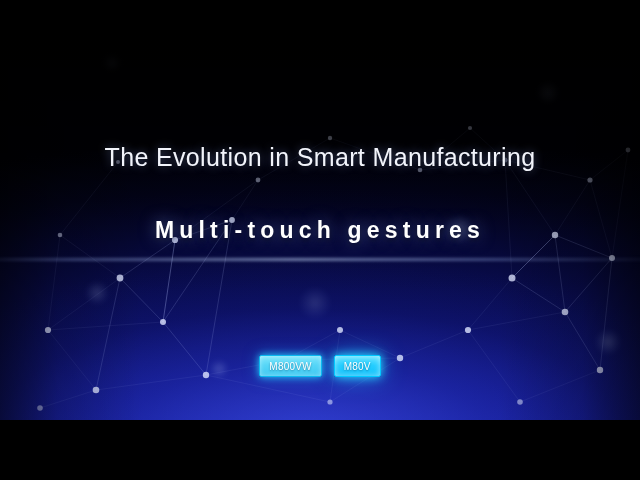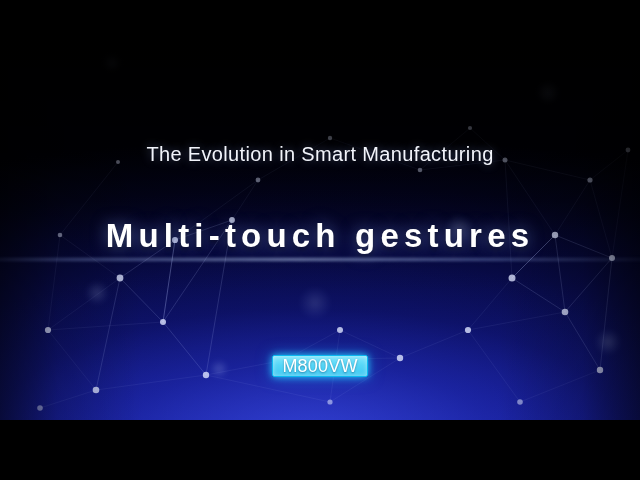--- a/index.html
+++ b/index.html
@@ -98,49 +98,49 @@
     filter:blur(2.5px);
   }
 
   
   #text-block {
     position:absolute; left:0; top:0; width:640px;
     text-align:center; z-index:20;
   }
   #subtitle {
     position:absolute; left:0; top:113px; width:640px;
-    font-size:20px; font-weight:400;
+    font-size:25px; font-weight:400;
     letter-spacing:0.35px;
     color:#f2f4fb;
     text-shadow:0 0 10px rgba(150,175,255,0.45), 0 1px 3px rgba(0,0,0,0.7);
     white-space:nowrap;
   }
   #headline {
     position:absolute; left:0; top:187px; width:640px;
-    font-size:33px; font-weight:700;
+    font-size:23px; font-weight:700;
     letter-spacing:5.2px;
     color:#ffffff;
     text-shadow:0 0 16px rgba(140,170,255,0.55), 0 2px 5px rgba(0,0,0,0.6);
     white-space:nowrap;
   }
 
   
   #badge-row {
     position:absolute;
     left:0; top:325px; width:640px;
     display:flex; justify-content:center; align-items:center;
     gap:12px;
     z-index:25;
   }
   .badge {
     position:relative;
     height:22px;
     padding:0 9px;
     display:flex; align-items:center; justify-content:center;
-    font-size:18px;
+    font-size:10px;
     font-weight:400;
     letter-spacing:0.2px;
     color:#ffffff;
     background:linear-gradient(to bottom, #7fe6fb 0%, #55d6f7 48%, #3fc9f2 100%);
     border:1.5px solid #0bb8ef;
     border-radius:2px;
     text-shadow:0 1px 2px rgba(0,40,80,0.45);
     box-shadow:
       0 0 7px rgba(40,210,255,0.85),
       0 0 15px rgba(30,170,255,0.55),
@@ -277,20 +277,23 @@
 
     <div id="text-block">
       <div id="subtitle">The Evolution in Smart Manufacturing</div>
       <div id="headline">Multi-touch gestures</div>
     </div>
 
     <div id="badge-row">
       <div class="badge">
           <span>M800VW</span>
         </div>
+      <div class="badge badge-active">
+          <span>M80V</span>
+        </div>
     </div>
 
   </div>
 
   <div class="letterbox" id="letterbox-top"></div>
   <div class="letterbox" id="letterbox-bottom"></div>
 
 </div>
 
 </body></html>

